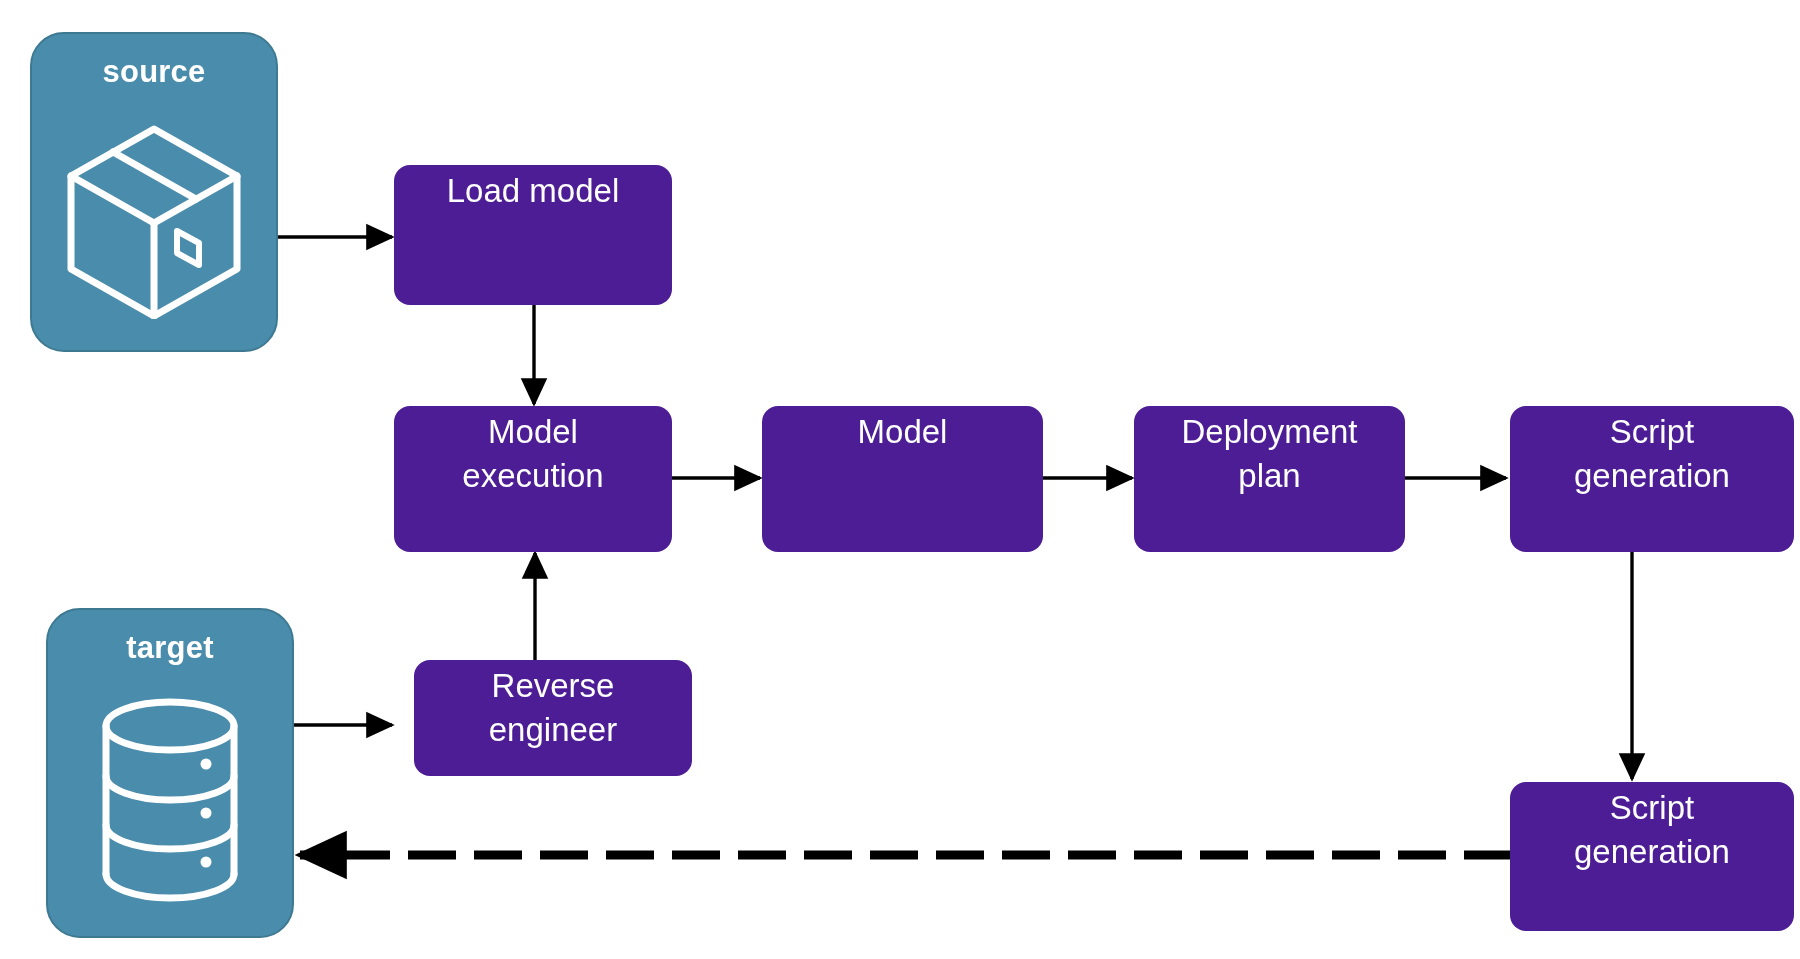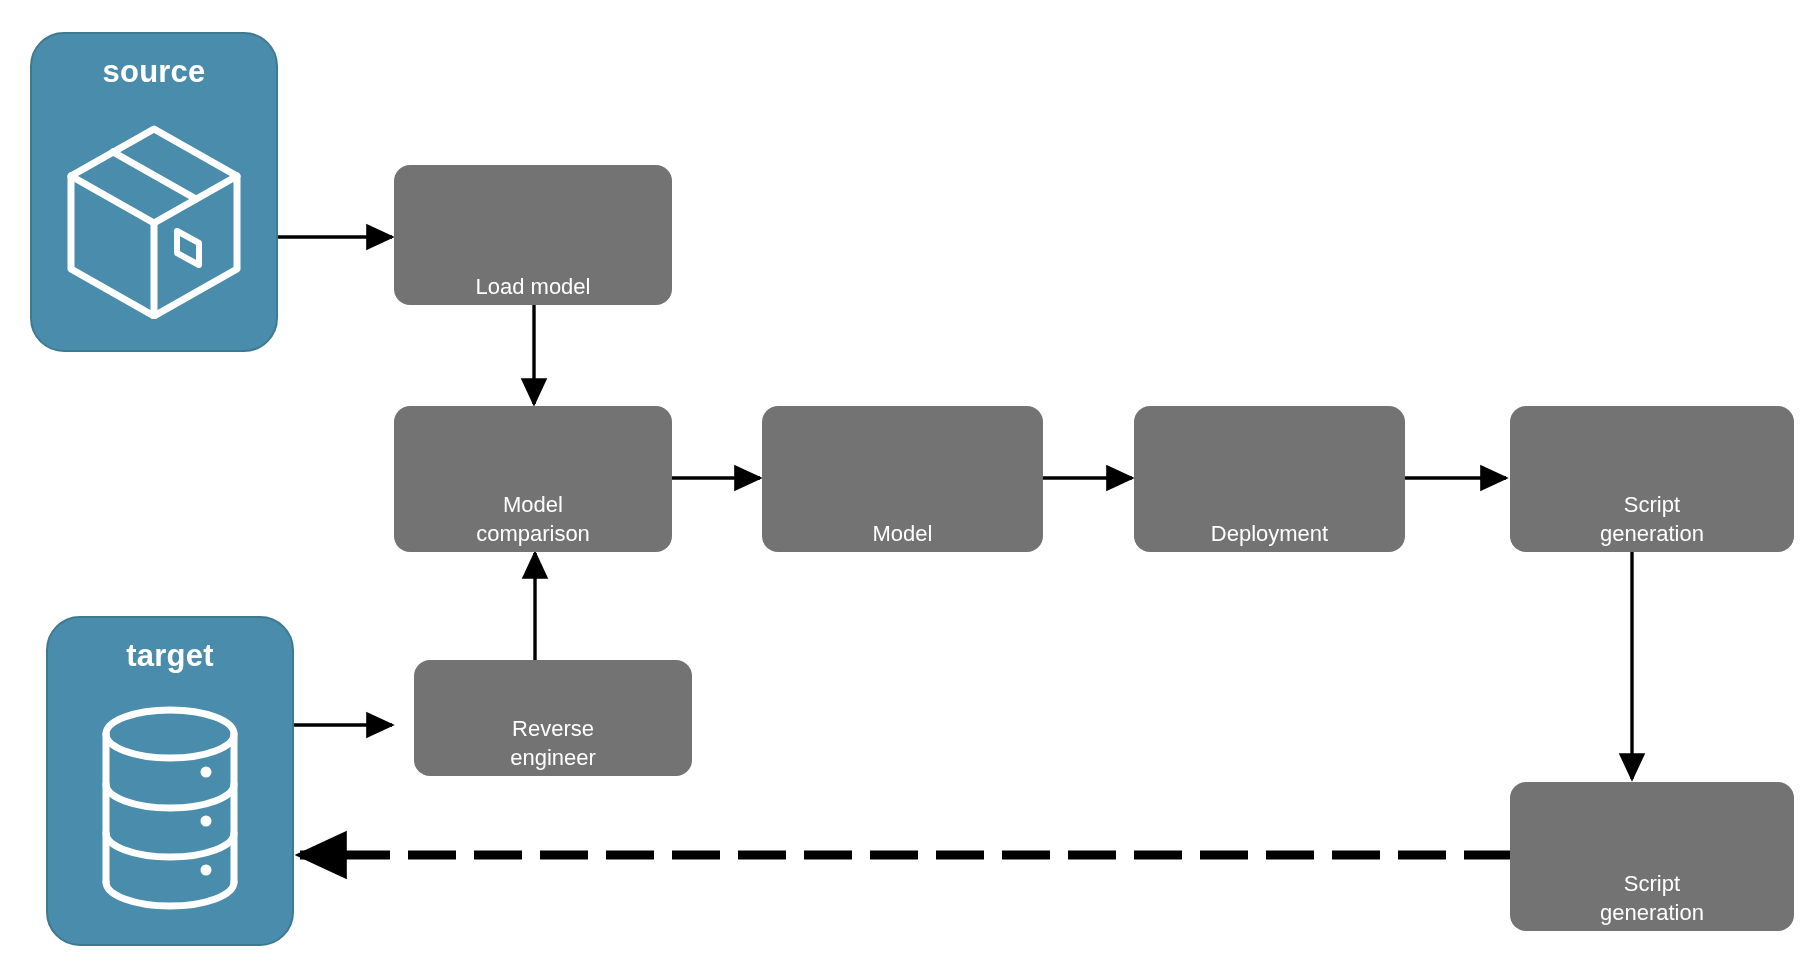--- a/index.html
+++ b/index.html
@@ -40,29 +40,29 @@
   .endpoint-art {
     flex: 1 1 auto;
     display: flex;
     align-items: center;
     justify-content: center;
     width: 100%;
   }
   
   .proc {
     position: absolute;
-    background: #737373;
+    background: #4c1d95;
     border-radius: 16px;
     box-sizing: border-box;
     display: flex;
-    align-items: flex-end;
+    align-items: flex-start;
     justify-content: center;
     text-align: center;
     color: #ffffff;
-    font-size: 22px;
+    font-size: 33px;
     line-height: 1.32;
     padding: 4px 8px;
   }
   .proc span { display: block; }
   
   #connectors {
     position: absolute;
     left: 0;
     top: 0;
     width: 1800px;
@@ -113,21 +113,21 @@
         <path d="M12 57 L95 104 L178 57"></path>
         <path d="M95 104 L95 197"></path>
 
         <path d="M54 33 L137 80"></path>
 
         <path d="M118 112 L140 124 L140 146 L118 134 Z" stroke-width="6"></path>
       </svg>
     </div>
   </div>
 
-  <div class="endpoint" style="left:46px; top:608px; width:248px; height:330px; padding-top:22px;margin-top:8px;">
+  <div class="endpoint" style="left:46px; top:608px; width:248px; height:330px; padding-top:22px;">
     <div class="endpoint-label">target</div>
     <div class="endpoint-art">
       <svg width="160" height="212" viewBox="0 0 160 212" xmlns="http://www.w3.org/2000/svg" fill="none" stroke="#ffffff" stroke-width="7" stroke-linejoin="round" stroke-linecap="round">
         <ellipse cx="80" cy="32" rx="64" ry="24"></ellipse>
         <path d="M16 32 L16 180"></path>
         <path d="M144 32 L144 180"></path>
         <path d="M16 180 A64 24 0 0 0 144 180"></path>
         <path d="M16 82 A64 24 0 0 0 144 82"></path>
         <path d="M16 131 A64 24 0 0 0 144 131"></path>
         <circle cx="116" cy="70" r="5.5" fill="#ffffff" stroke="none"></circle>
@@ -139,33 +139,34 @@
 
   <div class="proc" style="left:394px; top:165px; width:278px; height:140px;">
     <div>
       <span>Load model</span>
     </div>
   </div>
 
   <div class="proc" style="left:394px; top:406px; width:278px; height:146px;">
     <div>
       <span>Model</span>
-      <span>comparison</span>
+      <span>execution</span>
     </div>
   </div>
 
   <div class="proc" style="left:762px; top:406px; width:281px; height:146px;">
     <div>
       <span>Model</span>
     </div>
   </div>
 
   <div class="proc" style="left:1134px; top:406px; width:271px; height:146px;">
     <div>
       <span>Deployment</span>
+      <span>plan</span>
     </div>
   </div>
 
   <div class="proc" style="left:1510px; top:406px; width:284px; height:146px;">
     <div>
       <span>Script</span>
       <span>generation</span>
     </div>
   </div>
 

